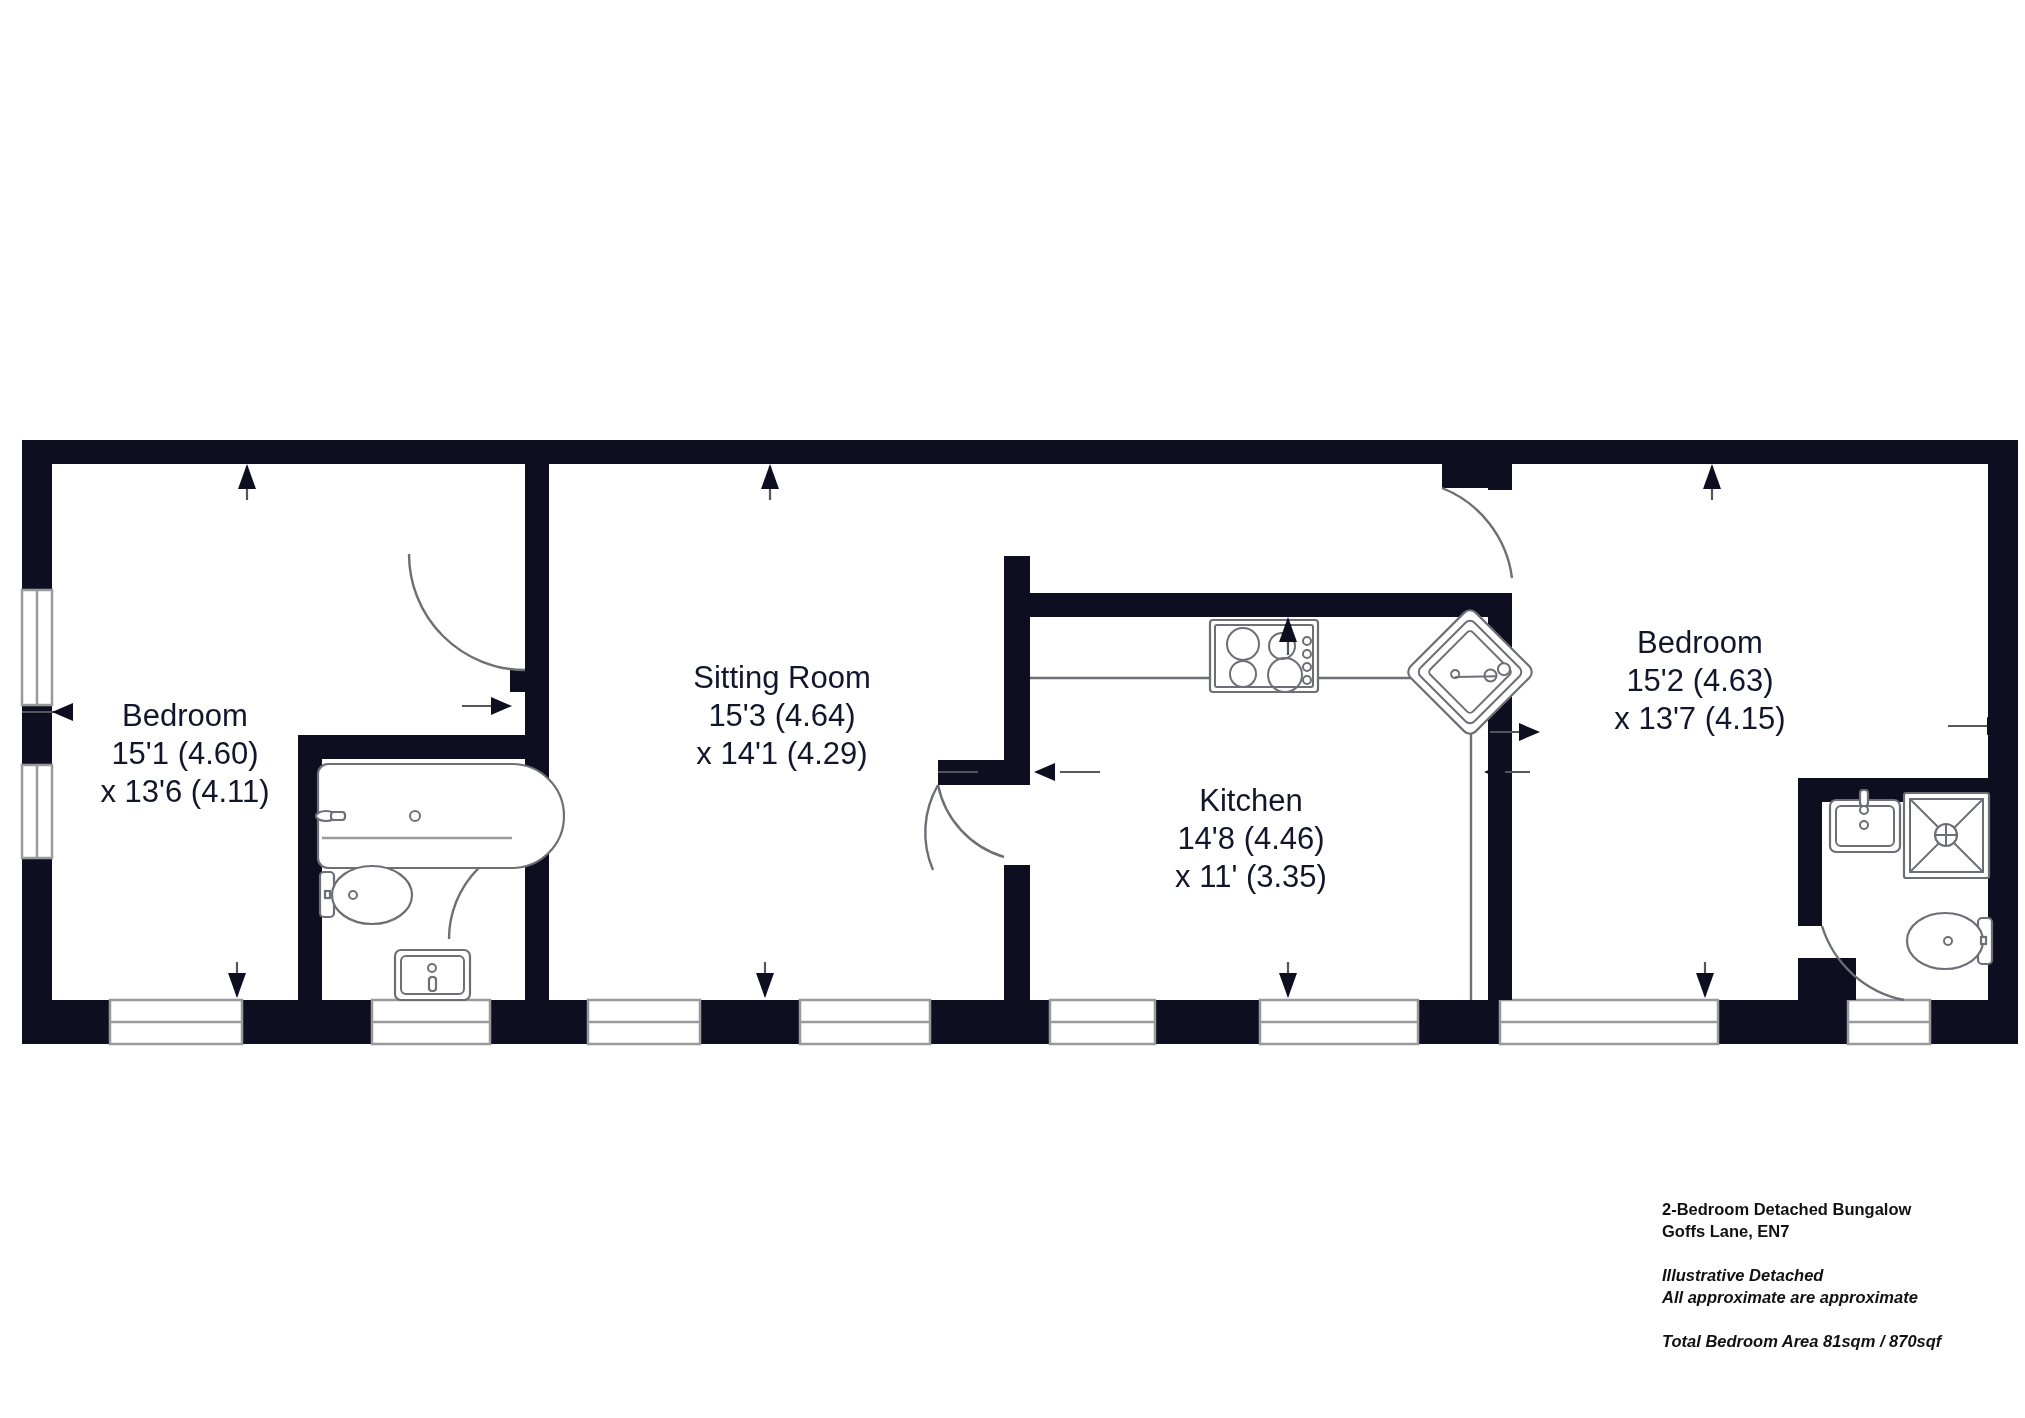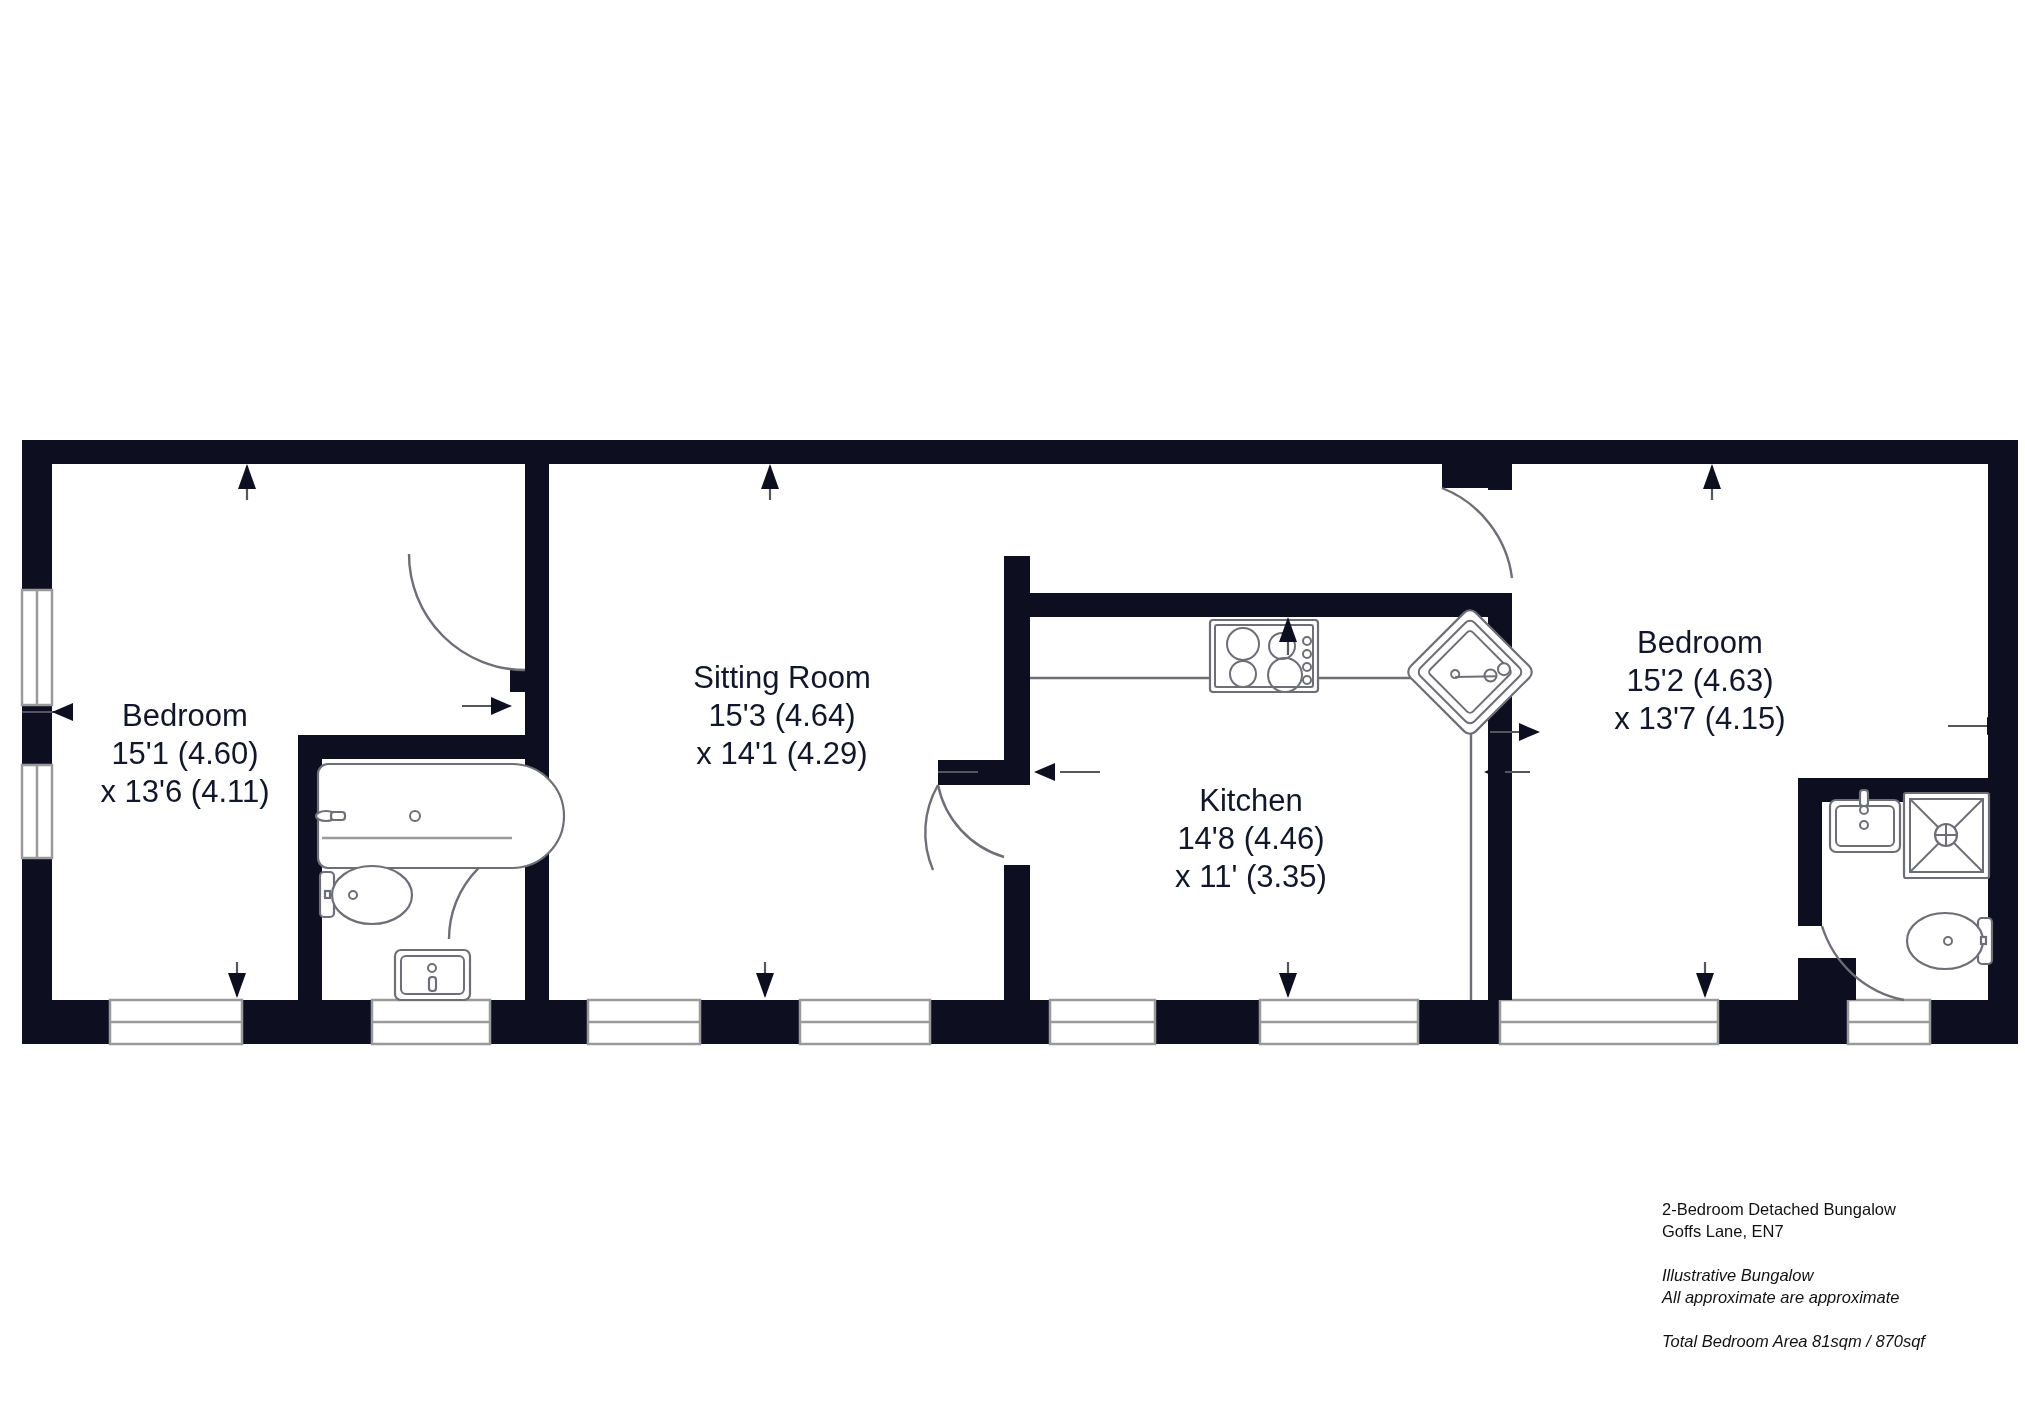--- a/index.html
+++ b/index.html
@@ -47,21 +47,21 @@
 
   .caption-block {
     position: absolute;
     left: 1662px;
     top: 1198px;
     width: 360px;
   }
   .cap-line {
     font-family: "Liberation Sans", sans-serif;
     font-size: 16.5px;
-    font-weight: normal;
+    font-weight: bold;
     color: #111;
     line-height: 22px;
     white-space: nowrap;
   }
   .cap-italic { font-style: italic; }
   .cap-gap { height: 22px; }
 </style>
 </head>
 <body>
 
@@ -333,19 +333,19 @@
       <text class="room-label" x="1700" y="683">15'2 (4.63)</text>
       <text class="room-label" x="1700" y="721">x 13'7 (4.15)</text>
     </g>
 
   </svg>
 
   <div class="caption-block">
     <div class="cap-line">2-Bedroom Detached Bungalow</div>
     <div class="cap-line">Goffs Lane, EN7</div>
     <div class="cap-gap"></div>
-    <div class="cap-line cap-italic">Illustrative Bungalow</div>
+    <div class="cap-line cap-italic">Illustrative Detached</div>
     <div class="cap-line cap-italic">All approximate are approximate</div>
     <div class="cap-gap"></div>
     <div class="cap-line cap-italic">Total Bedroom Area 81sqm / 870sqf</div>
   </div>
 
 </div>
 
 </body></html>

